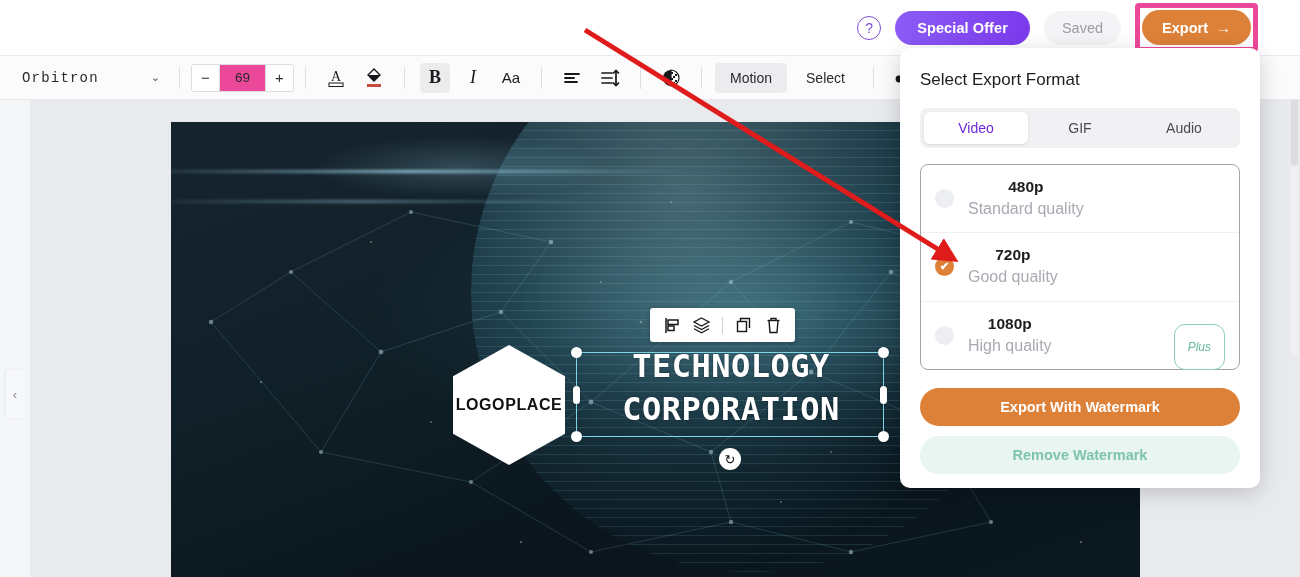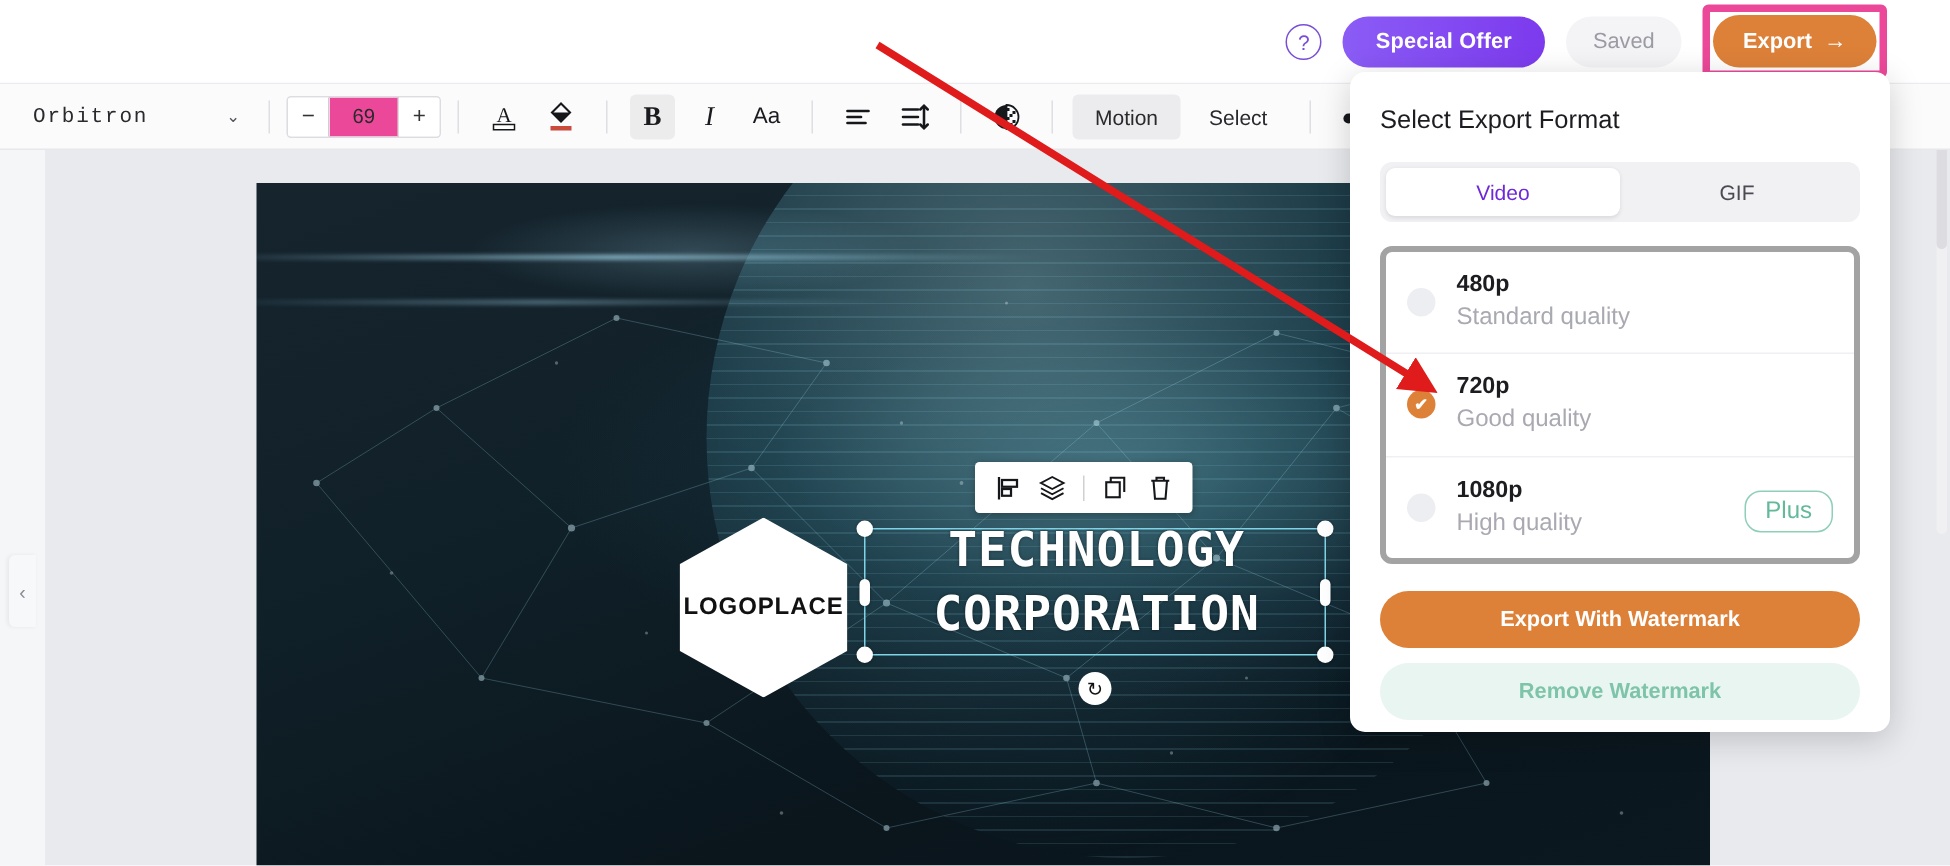--- a/index.html
+++ b/index.html
@@ -201,40 +201,40 @@
   .panel-title { font-size: 17px; color: #1d1d21; margin-bottom: 18px; }
   .seg {
     display: flex; background: #f1f1f4; border-radius: 8px; padding: 4px; height: 40px;
   }
   .seg-item {
     flex: 1; display: flex; align-items: center; justify-content: center;
     font-size: 14px; color: #4a4a52; border-radius: 6px; cursor: pointer;
   }
   .seg-item.active { background: #fff; color: #6d28d9; box-shadow: 0 1px 3px rgba(0,0,0,.10); }
 
-  .qlist { margin-top: 16px; border: 4px solid #a3a3a3; border-radius: 8px; }
+  .qlist { margin-top: 16px; border: 1px solid #a3a3a3; border-radius: 8px; text-align: center; }
   .qrow {
     display: flex; align-items: center; padding: 12px 14px; cursor: pointer;
     border-bottom: 1px solid #f0f0f3; position: relative;
   }
   .qrow:last-child { border-bottom: none; }
   .radio {
     width: 19px; height: 19px; border-radius: 50%; background: #edeef1;
     margin-right: 14px; flex-shrink: 0;
   }
   .radio.checked {
     background: #dd8139; display: flex; align-items: center;
     justify-content: center; color: #fff; font-size: 11px; font-weight: bold;
   }
   .qname { font-size: 15.5px; font-weight: bold; color: #1d1d21; line-height: 1.35; }
   .qdesc { font-size: 16px; color: #a9a9b2; line-height: 1.4; }
   .plus-badge {
     position: absolute; right: 14px; top: 50%; margin-top: -11px;
-    border: 1px solid #8fcfb8; color: #64b99a; font-size: 16px;
-    padding: 4px 13px; border-radius: 11px;
+    border: 1px solid #8fcfb8; color: #64b99a; font-size: 12px;
+    padding: 15px 13px; border-radius: 11px; font-style: italic;
   }
   .btn-primary {
     margin-top: 18px; width: 100%; height: 38px; background: #dd8139;
     color: #fff; font-size: 14.5px; font-weight: bold; border: none;
     border-radius: 19px; cursor: pointer;
   }
   .btn-ghost {
     margin-top: 10px; width: 100%; height: 38px; background: #e9f5f0;
     color: #7ec4aa; font-size: 14.5px; font-weight: bold; border: none;
     border-radius: 19px; cursor: pointer;
@@ -471,20 +471,21 @@
   <div class="scrollbar">
     <i></i>
   </div>
 
   <div class="export-panel">
     <div class="panel-title">Select Export Format</div>
 
     <div class="seg">
       <div class="seg-item active">Video</div>
       <div class="seg-item">GIF</div>
+      <div class="seg-item">Audio</div>
     </div>
 
     <div class="qlist">
       <div class="qrow">
         <div class="radio"></div>
         <div>
           <div class="qname">480p</div>
           <div class="qdesc">Standard quality</div>
         </div>
       </div>

